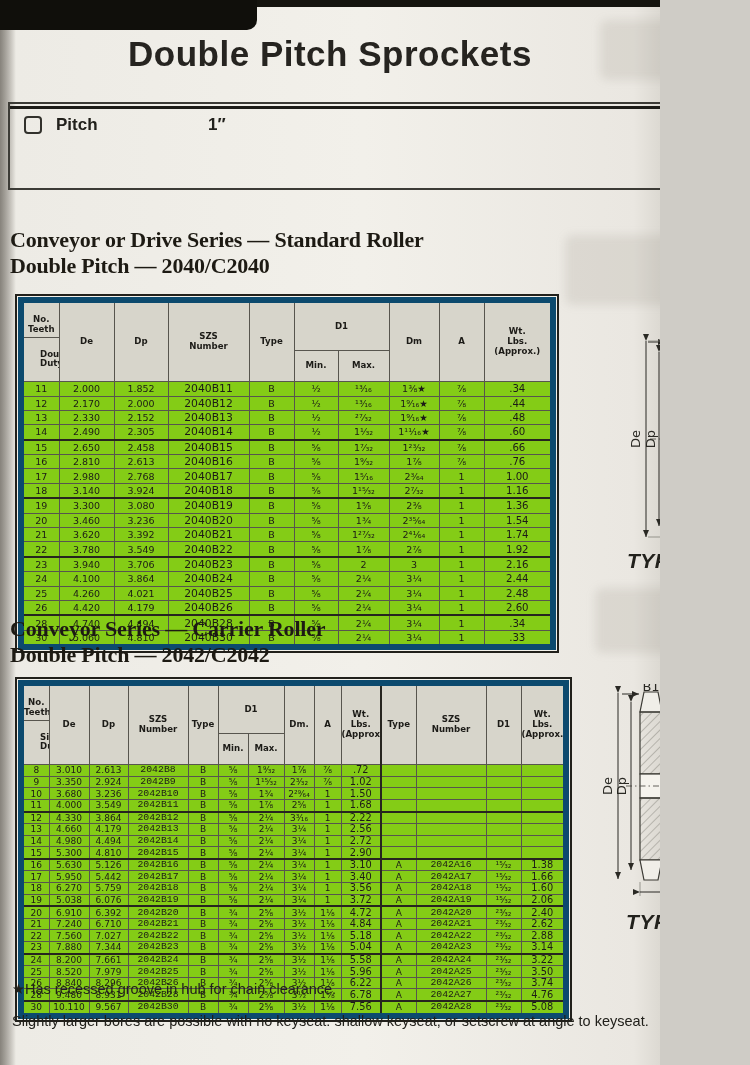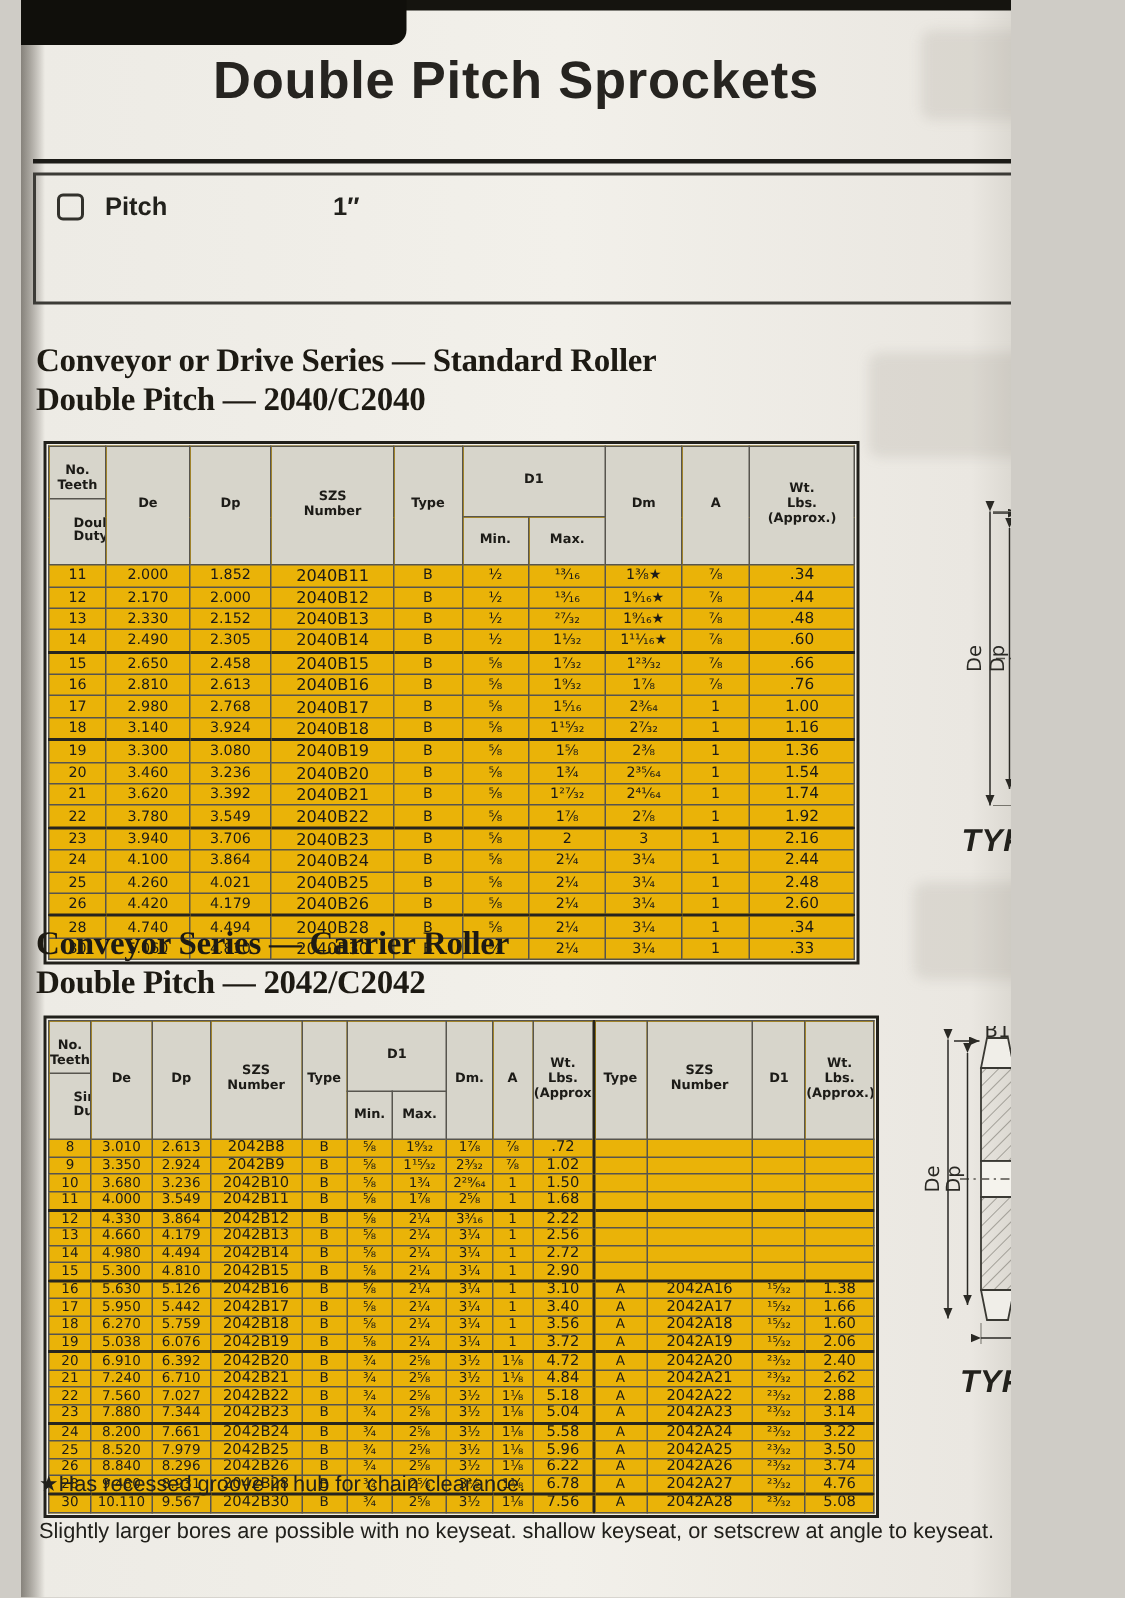--- a/index.html
+++ b/index.html
@@ -1,52 +1,52 @@
 <!DOCTYPE html>
 <html><head>
 <meta charset="utf-8">
 <style>
   html,body{margin:0;padding:0;background:#cfccc6;}
   .page{
     position:relative;width:660px;height:1065px;overflow:hidden;
     background:linear-gradient(90deg,#c9c5bd 0px,#edebe5 16px,#f2f0ea 55%,#eae7e1 96%,#dcd9d2 100%);
-    font-family:"Liberation Sans",sans-serif;color:#1d1c18;margin-left:14px;
+    font-family:"Liberation Sans",sans-serif;color:#1d1c18;
   }
   .gutter{position:absolute;left:0;top:0;width:16px;height:100%;
     background:linear-gradient(90deg,rgba(80,76,70,.55),rgba(80,76,70,0));}
   .top-strip{position:absolute;left:0;top:0;width:100%;height:7px;background:#15140f;}
   .top-block{position:absolute;left:0;top:0;width:257px;height:30px;background:#100f0b;border-bottom-right-radius:10px;}
   .smudge{position:absolute;background:rgba(134,130,120,.16);filter:blur(4px);border-radius:8px;}
 
   .title{position:absolute;left:0;top:34px;width:100%;margin:0;text-align:center;
     font-size:35px;font-weight:bold;letter-spacing:.5px;color:#262420;}
   .title-rule{position:absolute;left:8px;top:106px;width:734px;height:3px;background:#1c1b17;}
 
-  .spec-box{position:absolute;left:8px;top:115px;width:730px;height:88px;border:2px solid #3c3b36;box-sizing:border-box;padding-top:11px;}
+  .spec-box{position:absolute;left:8px;top:102px;width:730px;height:88px;border:2px solid #3c3b36;box-sizing:border-box;padding-top:11px;}
   .spec-row{display:flex;align-items:center;margin:0 0 13px 14px;}
   .checkbox{width:14px;height:14px;border:2px solid #32312c;border-radius:4px;margin-right:14px;flex:none;background:transparent;}
   .spec-label{font-weight:bold;font-size:17px;width:152px;color:#22211c;}
   .spec-value{font-weight:bold;font-size:17px;color:#22211c;}
 
   .sec-head{position:absolute;left:10px;font-family:"Liberation Serif",serif;font-weight:bold;
     font-size:22px;line-height:1.2;color:#1d1a13;letter-spacing:-.2px;}
   .sec1{top:227px;} .sec2{top:616px;}
 
   .tbl-wrap{position:absolute;border:2px solid #21201b;padding:1px;background:#f3f1ea;}
   .t1{left:15px;top:294px;width:538px;}
   .t2{left:15px;top:677px;width:551px;}
-  table{border-collapse:collapse;table-layout:fixed;width:100%;background:#eab308;border:1px solid #0c4a6e;}
+  table{border-collapse:collapse;table-layout:fixed;width:100%;background:#84cc16;border:6px solid #0c4a6e;}
   th,td{border:1px solid #57554e;text-align:center;color:#1c1b17;overflow:hidden;}
   th{background:#d7d5cb;font-size:8.6px;font-weight:bold;line-height:1.15;padding:1px 0;white-space:pre-line;
      font-family:"DejaVu Sans",sans-serif;}
   td{font-family:"DejaVu Sans",sans-serif;padding:0 1px;}
   .t1 td{font-size:9.5px;height:13.4px;line-height:13px;}
   .t2 td{font-size:9px;height:10.6px;line-height:10px;}
   .t1 td.szs{font-size:10.8px;}
-  .t2 td.szs{font-size:9.8px;}
+  .t2 td.szs{font-size:9.8px;font-family:Liberation Mono, monospace;}
   .t1 td.wt{font-size:10.2px;}
   .t2 td.wt{font-size:9.8px;}
   tr.brk td{border-bottom:2px solid #26251f;}
   .sep{border-left:2px solid #26251f !important;}
   .teeth-cell{padding:0;}
   .teeth-cell .tc-top{border-bottom:1px solid #57554e;padding:2px 0;}
   .teeth-cell .tc-bot{padding:2px 16px;}
   .hrow1 th{height:24px;} .hrow2 th{height:15px;}
 
   .diag{position:absolute;}

